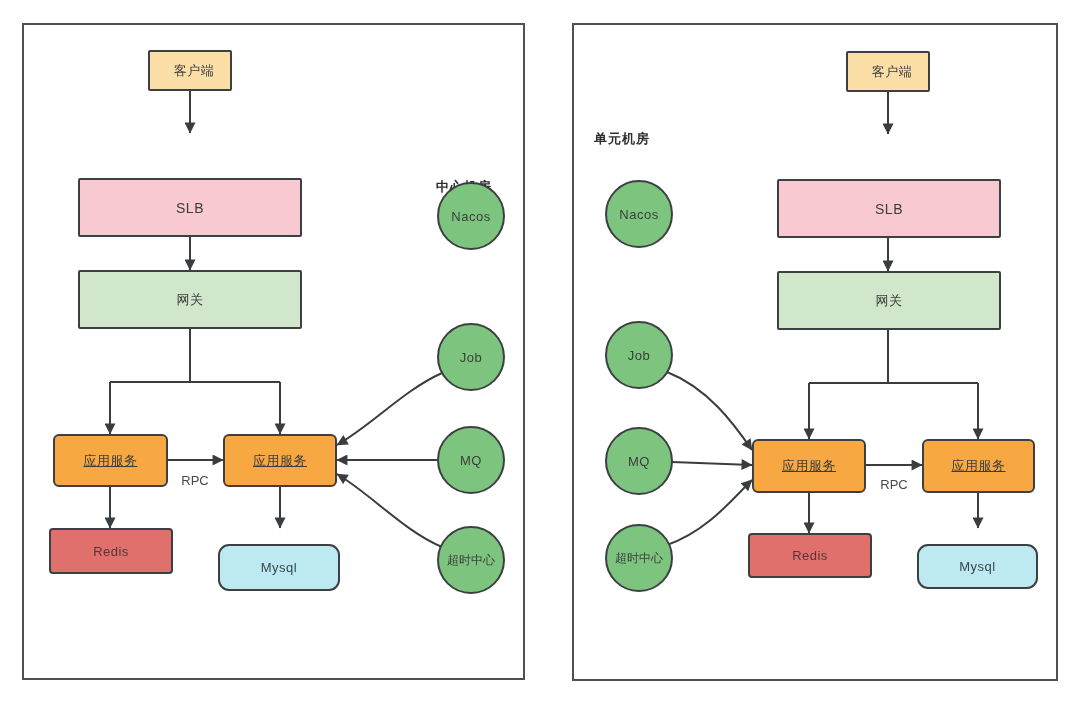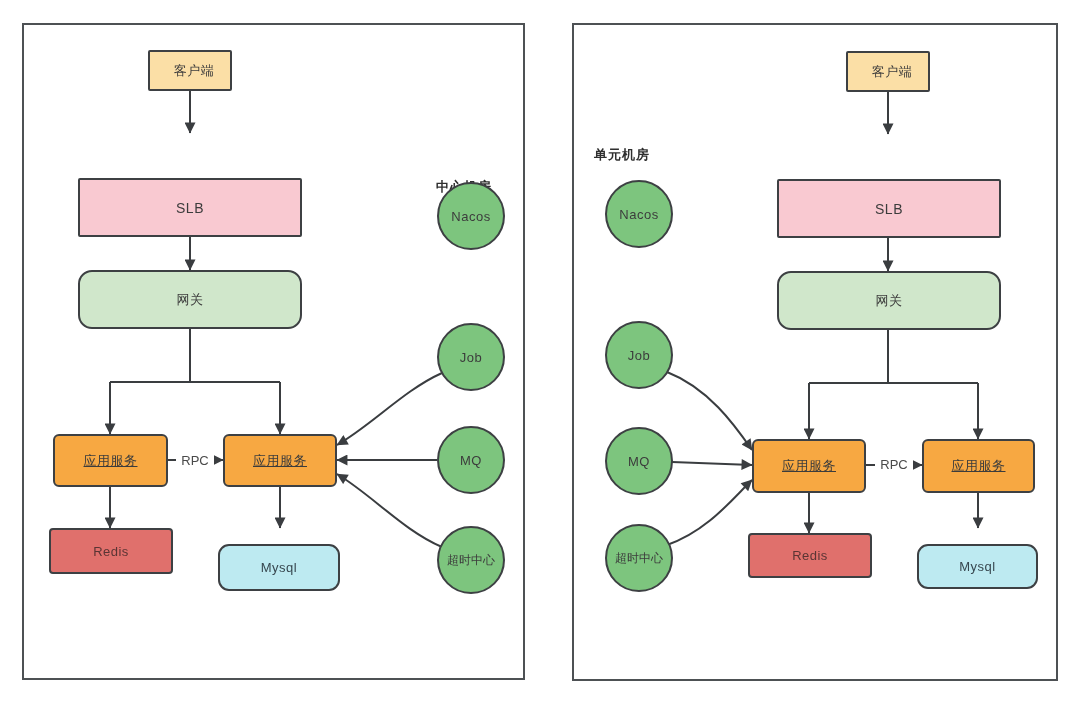--- a/index.html
+++ b/index.html
@@ -15,33 +15,33 @@
   .edges { position:absolute; left:0; top:0; width:1080px; height:704px; }
   .edge { stroke:var(--line); stroke-width:2; fill:none; }
   #arrowhead path { fill:var(--line); }
   .node {
     position:absolute; display:flex; align-items:center; justify-content:center;
     border:2px solid var(--node-border); box-sizing:border-box;
     font-size:13px; letter-spacing:0.5px; color:#3c3c3c; text-align:center;
   }
   .client  { background:var(--client-fill);  border-radius:2px;padding-left:8px; }
   .slb     { background:var(--slb-fill);     border-radius:2px; font-size:14px;margin-top:45px; }
-  .gateway { background:var(--gateway-fill); border-radius:14px; }
+  .gateway { background:var(--gateway-fill); border-radius:2px; }
   .app     { background:var(--app-fill);     border-radius:6px;text-decoration:underline; }
   .redis   { background:var(--redis-fill);   border-radius:4px; color:#5a3434; }
   .mysql   { background:var(--mysql-fill);   border-radius:11px; color:#37474f;margin-top:16px; }
   .circle  { background:var(--circle-fill);  border-radius:50%; }
   .circle.small-text { font-size:12px; letter-spacing:0; }
   .region-label {
     position:absolute; font-size:13px; font-weight:bold; color:#2f2f2f;
     width:70px; text-align:center; letter-spacing:1px;
   }
   .rpc-label {
     position:absolute; width:38px; text-align:center; font-size:13px; color:#4a4a4a;
-    background:#ffffff; line-height:16px;
+    background:#ffffff; line-height:16px;margin-top:20px;
   }
   .watermark {
     position:absolute; left:897px; top:661px; font-size:17px;
     color:var(--watermark); letter-spacing:1px; z-index:5;
     text-shadow:0 0 2px #ffffff;
   }
 </style>
 </head>
 <body>
 
@@ -94,21 +94,21 @@
   <div class="node redis" style="left:49px; top:528px; width:124px; height:46px;">Redis</div>
   <div class="node mysql" style="left:218px; top:528px; width:122px; height:47px;">Mysql</div>
 
   <div class="node circle" style="left:437px; top:182px; width:68px; height:68px;">Nacos</div>
   <div class="node circle" style="left:437px; top:323px; width:68px; height:68px;">Job</div>
   <div class="node circle" style="left:437px; top:426px; width:68px; height:68px;">MQ</div>
   <div class="node circle small-text" style="left:437px; top:526px; width:68px; height:68px;">超时中心</div>
 
   <div class="rpc-label" style="left:176px; top:453px;">RPC</div>
 
-  <div class="region-label" style="left:587px; top:146px;">单元机房</div>
+  <div class="region-label" style="left:587px; top:130px;">单元机房</div>
 
   <div class="node client" style="left:846px; top:51px; width:84px; height:41px;">客户端</div>
   <div class="node slb" style="left:777px; top:134px; width:224px; height:59px;">SLB</div>
   <div class="node gateway" style="left:777px; top:271px; width:224px; height:59px;">网关</div>
   <div class="node app" style="left:752px; top:439px; width:114px; height:54px;">应用服务</div>
   <div class="node app" style="left:922px; top:439px; width:113px; height:54px;">应用服务</div>
   <div class="node redis" style="left:748px; top:533px; width:124px; height:45px;">Redis</div>
   <div class="node mysql" style="left:917px; top:528px; width:121px; height:45px;">Mysql</div>
 
   <div class="node circle" style="left:605px; top:180px; width:68px; height:68px;">Nacos</div>

